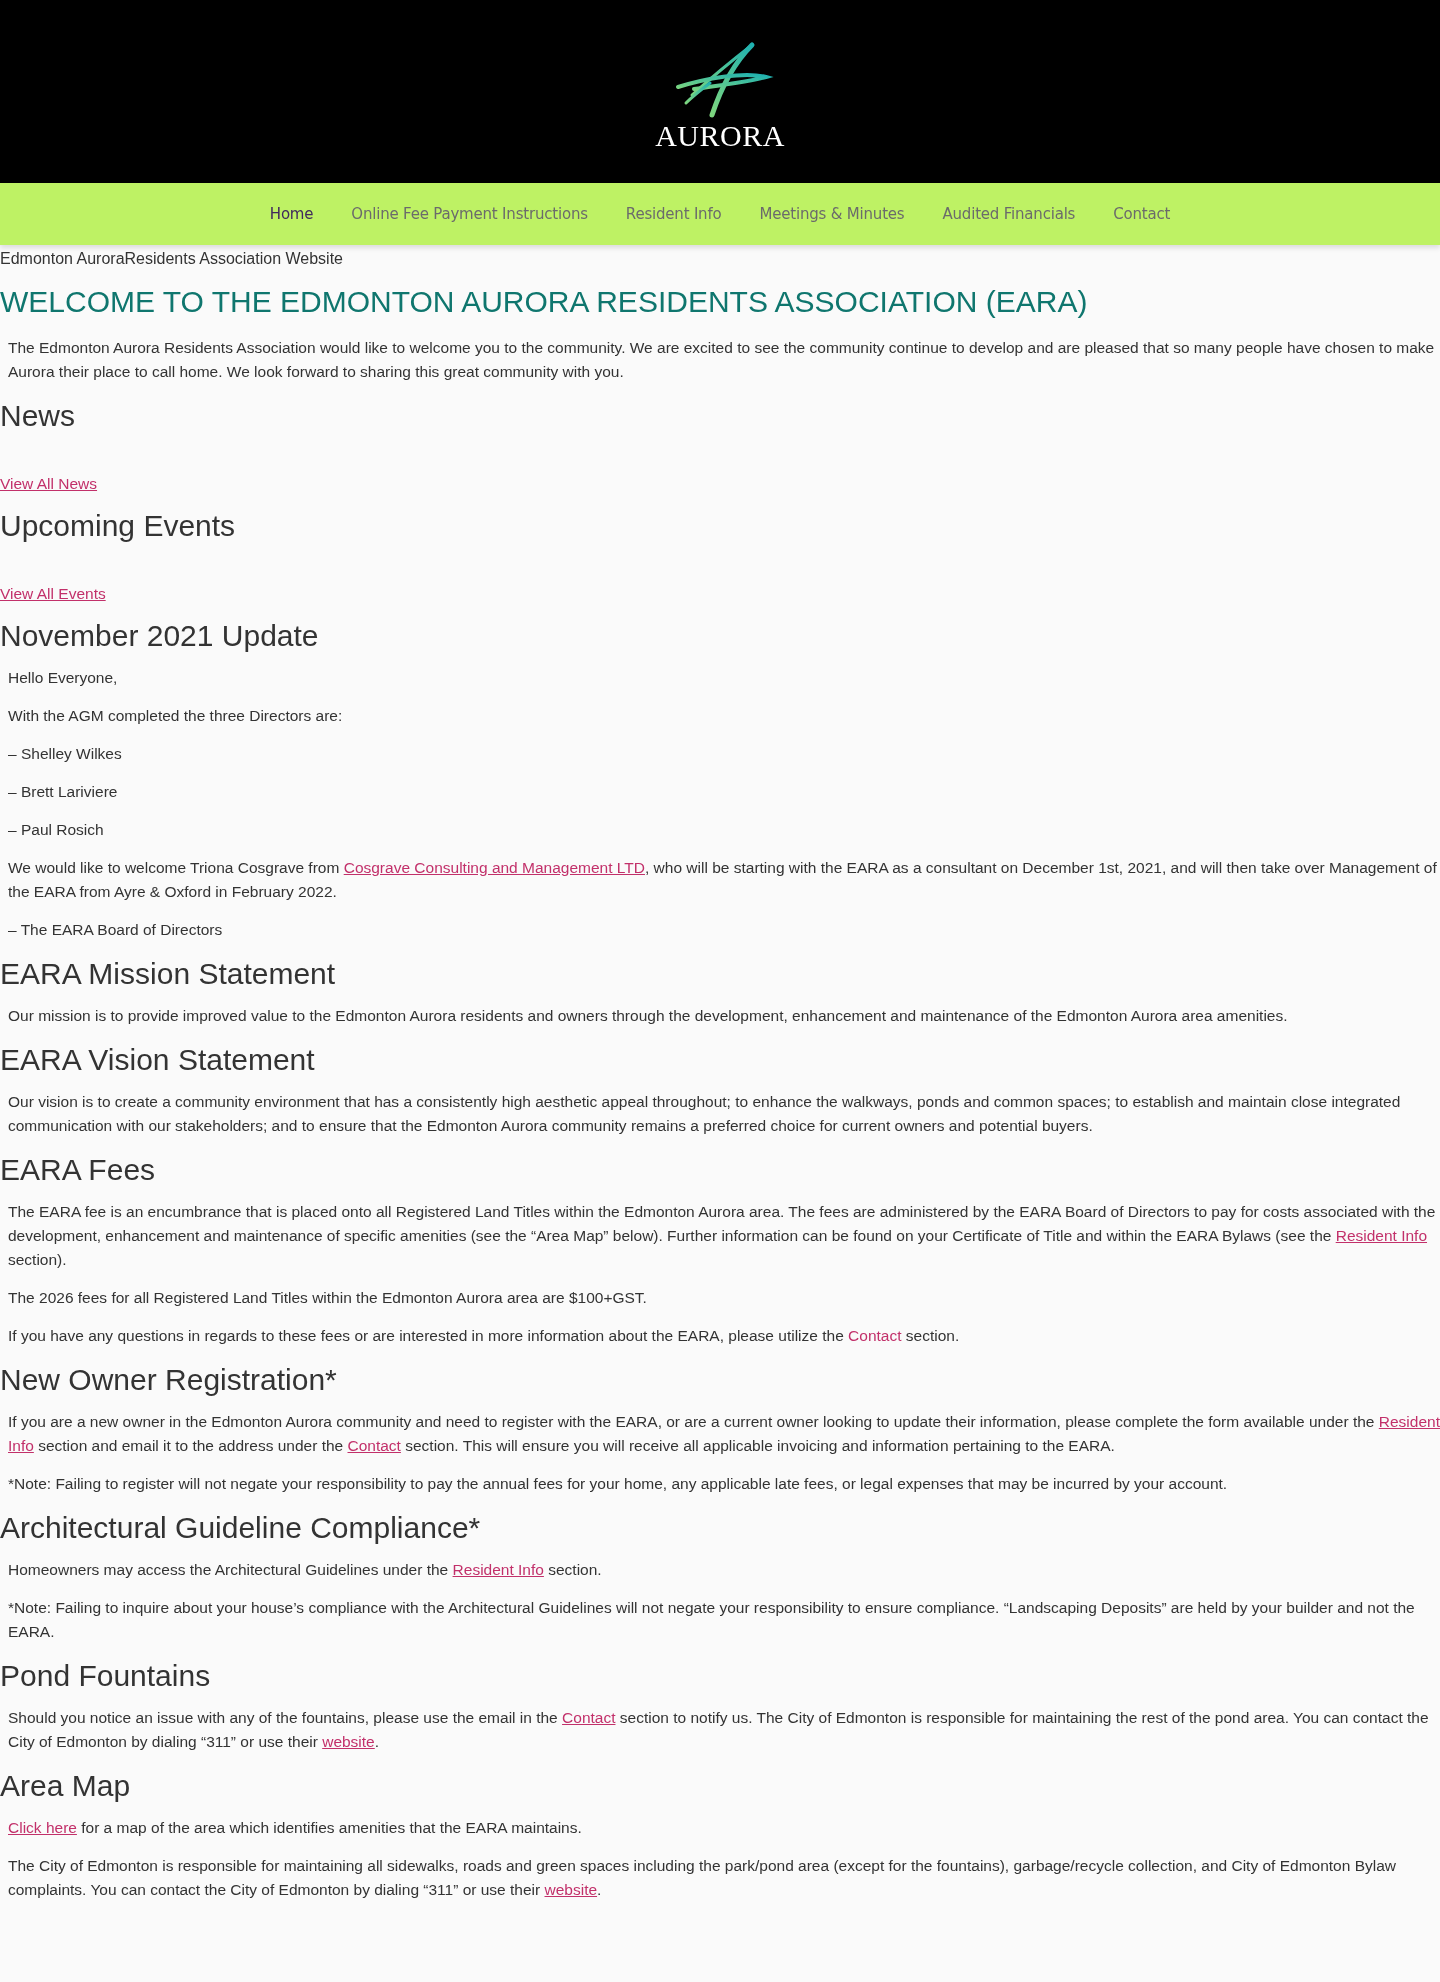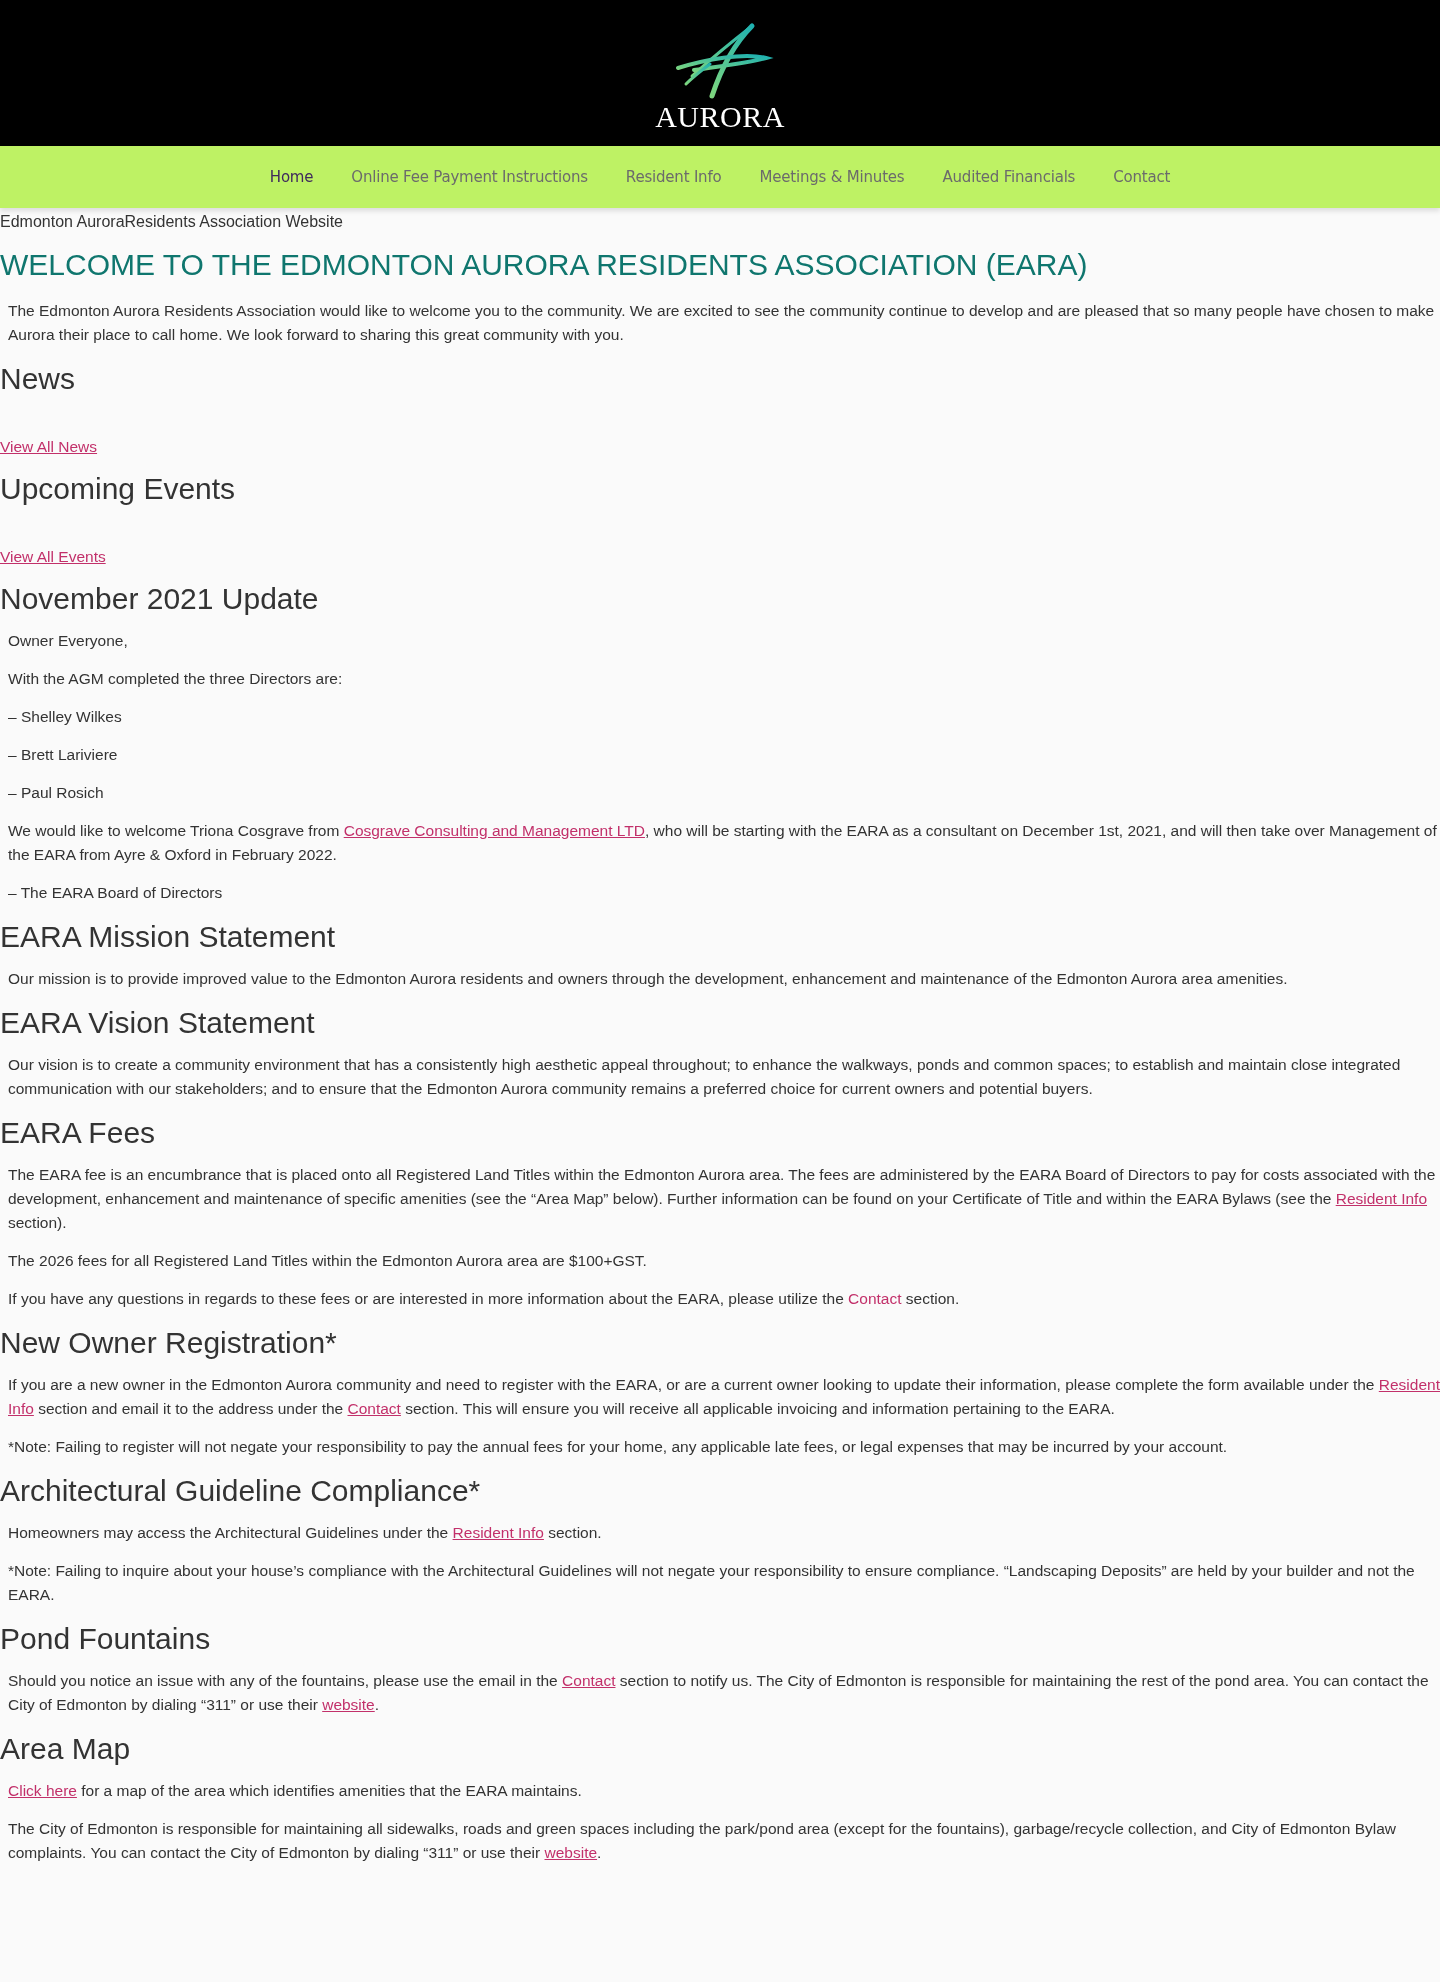--- a/index.html
+++ b/index.html
@@ -4,21 +4,21 @@
 <style>
   * { box-sizing: border-box; }
   html, body { margin: 0; padding: 0; }
   body {
     width: 1440px;
     background: #fafafa;
     color: #333333;
     font-family: "Liberation Sans", "DejaVu Sans", sans-serif;
   }
   .site-header {
-    height: 146px;
+    height: 183px;
     background: #000;
     display: flex;
     align-items: center;
     justify-content: center;
   }
   .logo { display: flex; flex-direction: column; align-items: center; }
   .logo-mark { width: 112px; height: 84px; margin-top: 6px; }
   .logo-text {
     font-family: "Liberation Serif", "DejaVu Serif", serif;
     color: #fff;
@@ -109,21 +109,21 @@
 
   <h2>News</h2>
   <div class="spacer-block"></div>
   <a class="link view-link">View All News</a>
 
   <h2>Upcoming Events</h2>
   <div class="spacer-block"></div>
   <a class="link view-link">View All Events</a>
 
   <h2>November 2021 Update</h2>
-  <p>Owner Everyone,</p>
+  <p>Hello Everyone,</p>
   <p>With the AGM completed the three Directors are:</p>
   <p>– Shelley Wilkes</p>
   <p>– Brett Lariviere</p>
   <p>– Paul Rosich</p>
   <p><span>We would like to welcome Triona Cosgrave from </span><a class="link">Cosgrave Consulting and Management LTD</a><span>, who will be starting with the EARA as a consultant on December 1st, 2021, and will then take over Management of the EARA from Ayre &amp; Oxford in February 2022.</span></p>
   <p>– The EARA Board of Directors</p>
 
   <h2>EARA Mission Statement</h2>
   <p>Our mission is to provide improved value to the Edmonton Aurora residents and owners through the development, enhancement and maintenance of the Edmonton Aurora area amenities.</p>
 

